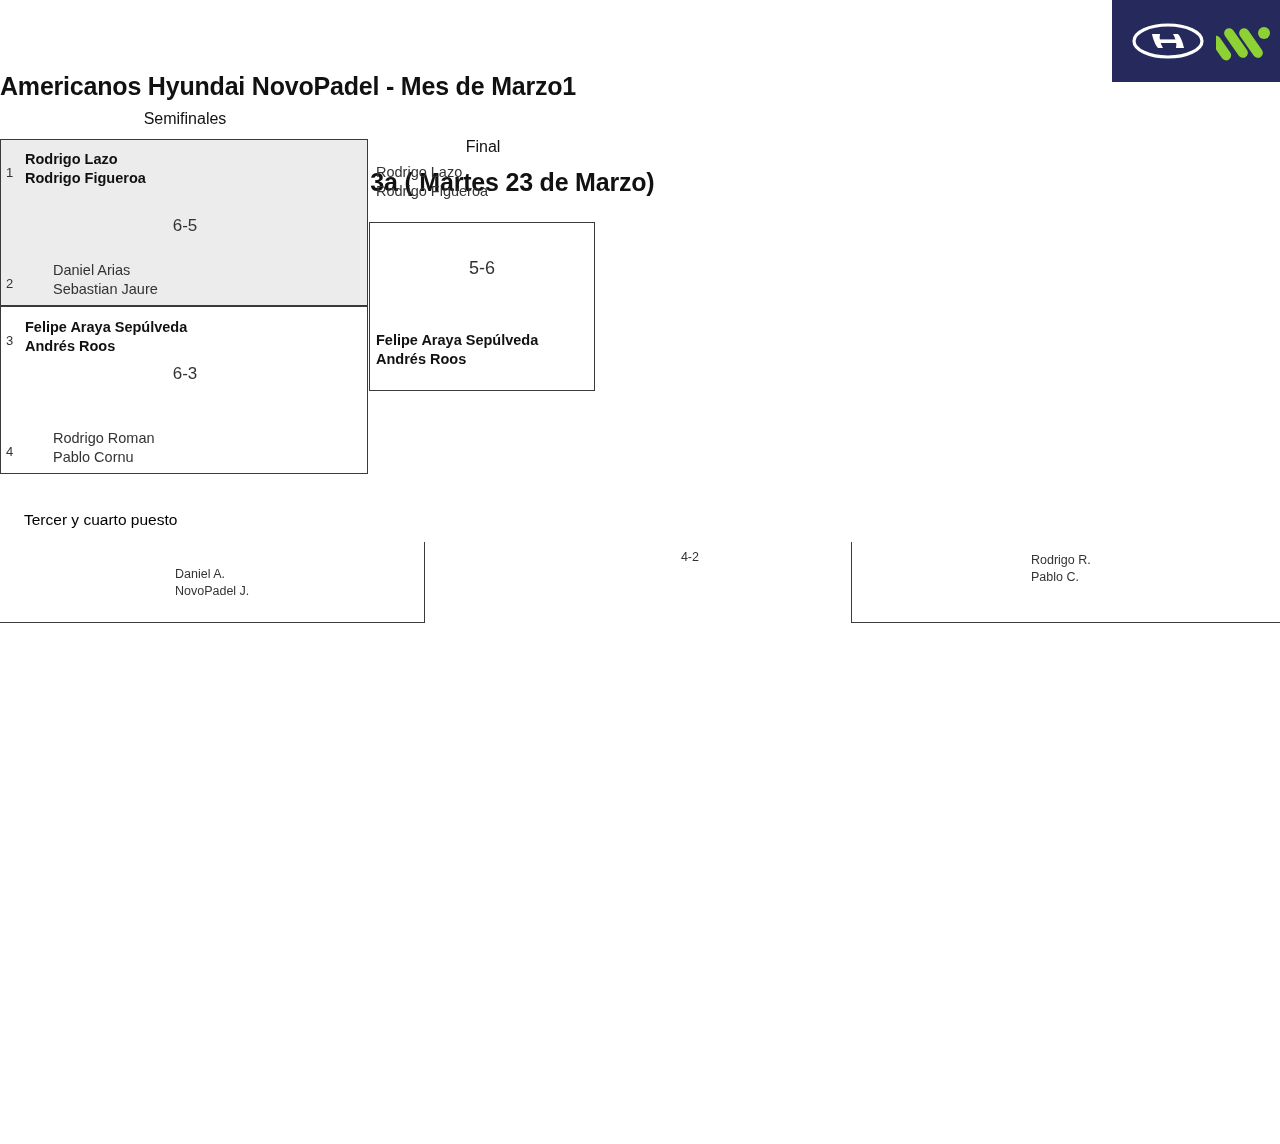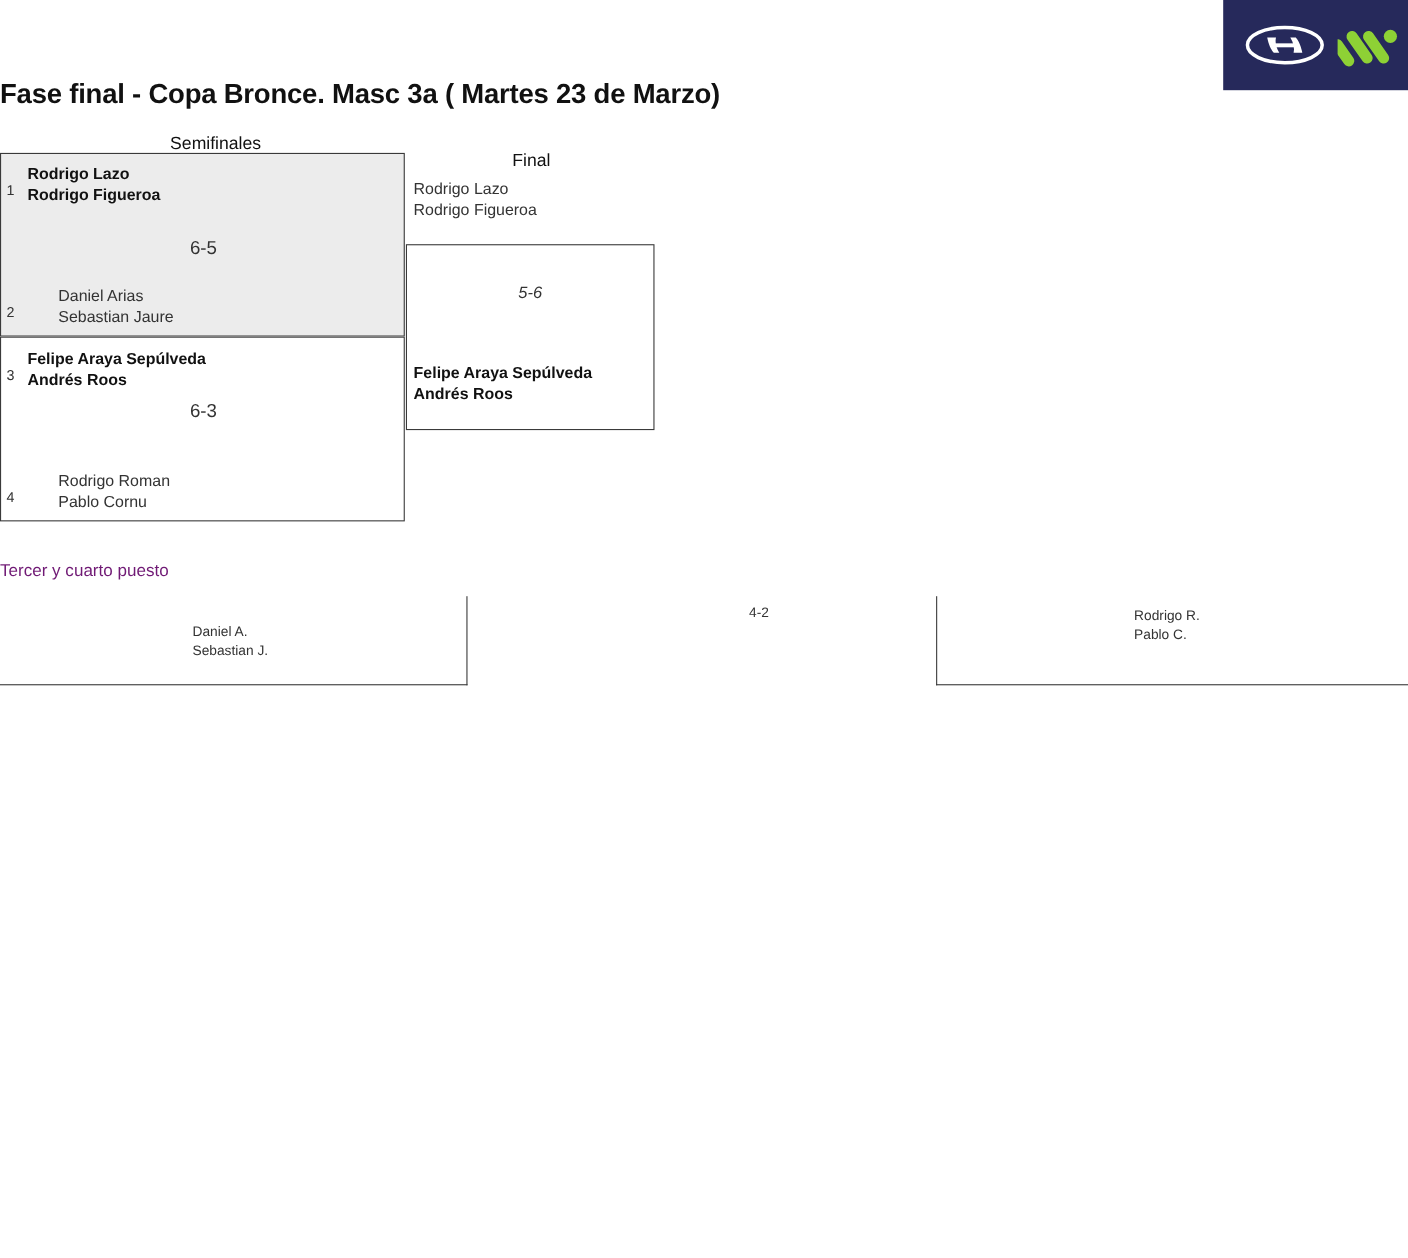--- a/index.html
+++ b/index.html
@@ -58,21 +58,21 @@
 
   
   .round-header {
     position: absolute;
     font-size: 16px;
     font-weight: 400;
     color: #111111;
     text-align: center;
     white-space: nowrap;
   }
-  #round-header-semis { left: 96px; top: 110px; width: 200px; margin-top: 12px; }
+  #round-header-semis { left: 85px; top: 110px; width: 200px; }
   #round-header-final { left: 383px; top: 110px; width: 200px; margin-top: 28px; }
 
   
   .sf-box {
     position: absolute;
     left: 0px;
     width: 368px;
     border: 1px solid #3a3a3a;
     box-sizing: border-box;
   }
@@ -136,35 +136,35 @@
   .final-team.winner { font-weight: 700; color: #111111; }
   .final-team.loser { font-weight: 400; color: #333333; }
   #final-team-top { top: 163px; }
   #final-team-bottom { top: 331px; }
   #final-score {
     position: absolute;
     left: 422px;
     top: 258px;
     width: 120px;
     text-align: center;
-    font-size: 15px;
-    color: #333333;
-    white-space: nowrap;
-    font-style: italic;
+    font-size: 18px;
+    color: #333333;
+    white-space: nowrap;
   }
 
   
   #third-place-title {
     position: absolute;
     left: 0px;
     top: 511px;
     font-size: 15.5px;
     font-weight: 400;
-    color: #701a75;
-    white-space: nowrap;
+    color: #000000;
+    white-space: nowrap;
+    padding-left: 24px;
   }
   #tp-box-left {
     position: absolute;
     left: -2px;
     top: 542px;
     width: 427px;
     height: 81px;
     border-right: 1.5px solid #3a3a3a;
     border-bottom: 1.5px solid #3a3a3a;
     box-sizing: border-box;
@@ -197,20 +197,21 @@
     text-align: right;
     font-size: 12.5px;
     color: #333333;
     white-space: nowrap;
   }
 </style>
 </head>
 <body>
 
 <div id="header-title">
+  <span class="title-line">Americanos Hyundai NovoPadel - Mes de Marzo1</span>
   <span class="title-line">Fase final - Copa Bronce. Masc 3a ( Martes 23 de Marzo)</span>
 </div>
 
 <div id="logo-banner">
   <svg id="hyundai-mark" viewBox="0 0 72 38">
     <ellipse cx="36" cy="19" rx="34" ry="16" fill="none" stroke="#ffffff" stroke-width="3.2"></ellipse>
     <path d="M20 12 C20 12, 22 22, 26 26 L31 26 C28 21, 27 16, 28 12 Z" fill="#ffffff"></path>
     <path d="M52 26 C52 26, 50 16, 46 12 L41 12 C44 17, 45 22, 44 26 Z" fill="#ffffff"></path>
     <rect x="27" y="17.4" width="18" height="3.6" fill="#ffffff"></rect>
   </svg>
@@ -273,21 +274,21 @@
   <span class="line">Andrés Roos</span>
 </div>
 
 <div id="third-place-title">Tercer y cuarto puesto</div>
 
 <div id="tp-box-left"></div>
 <div id="tp-box-right"></div>
 
 <div class="tp-team" id="tp-team-left">
   <span class="line">Daniel A.</span>
-  <span class="line">Sebastian J.</span>
+  <span class="line">NovoPadel J.</span>
 </div>
 
 <div id="tp-score">4-2</div>
 
 <div class="tp-team" id="tp-team-right">
   <span class="line">Rodrigo R.</span>
   <span class="line">Pablo C.</span>
 </div>
 
 </body></html>

